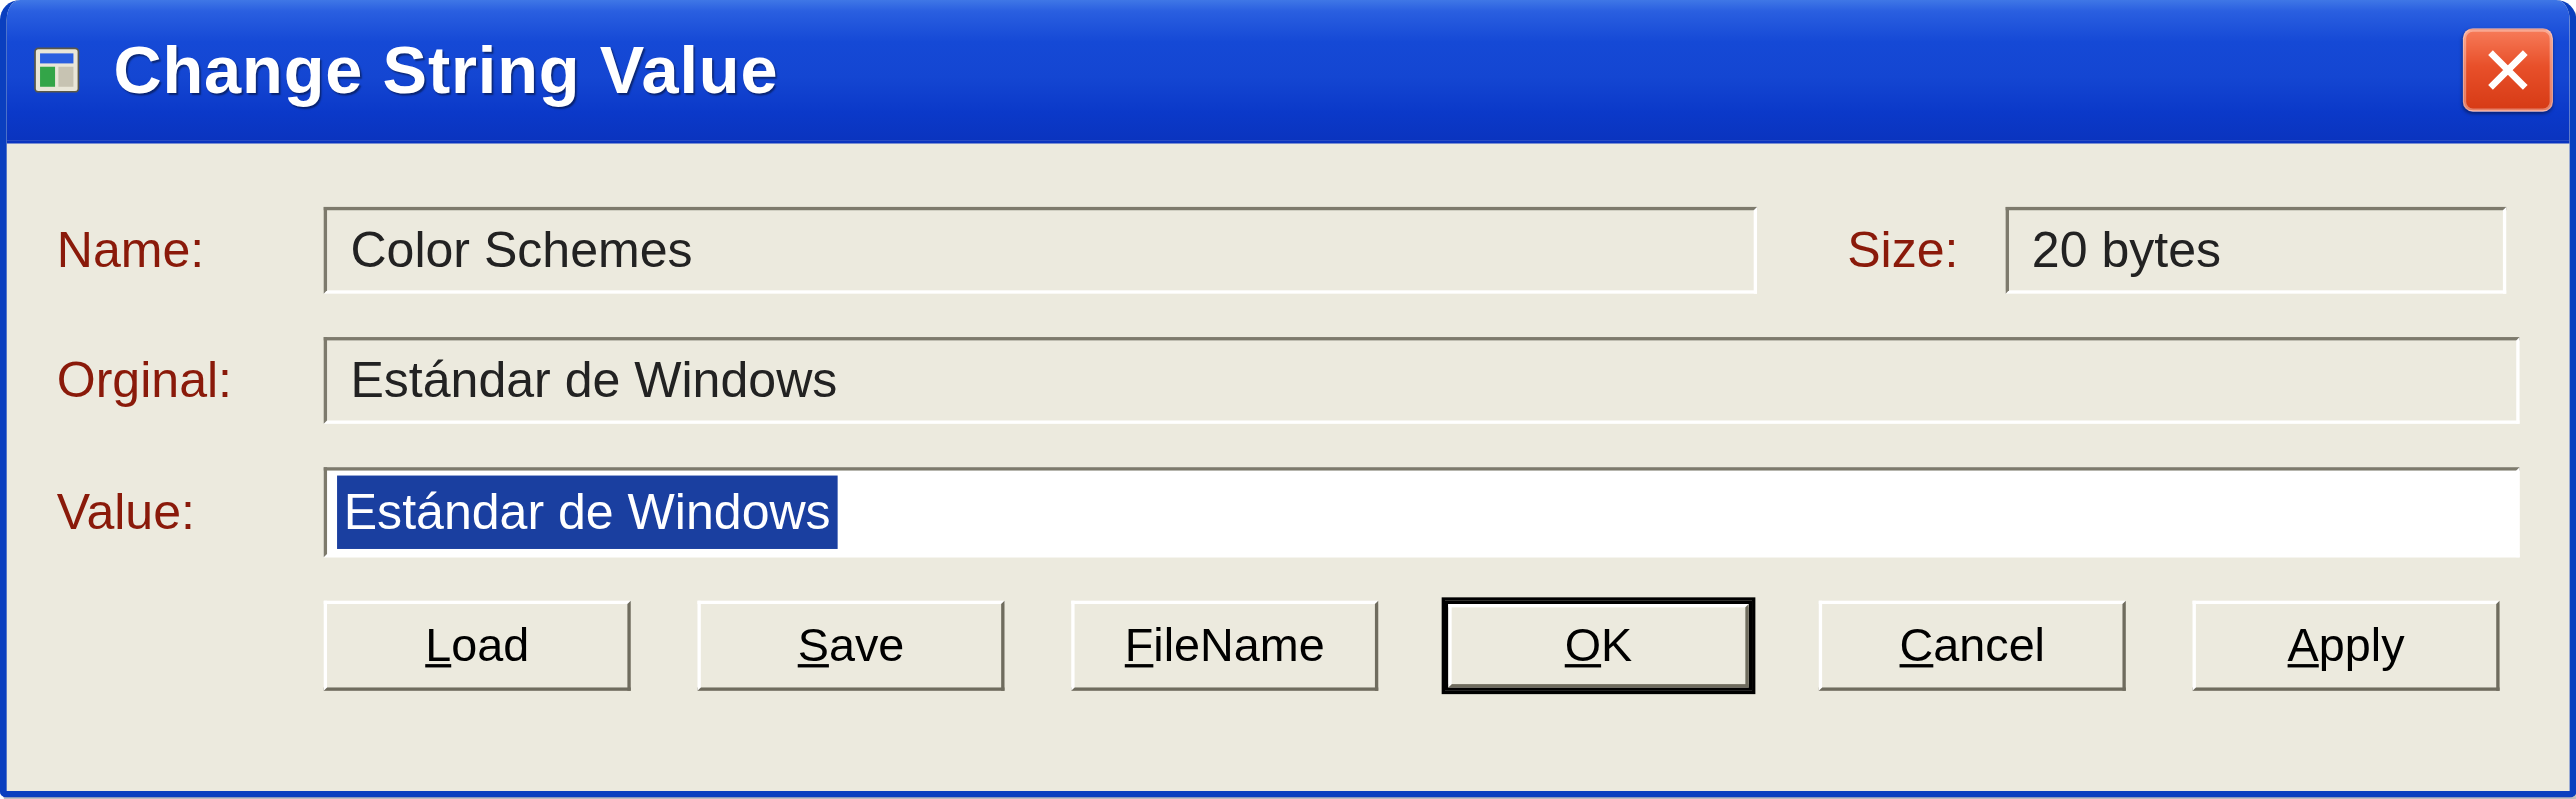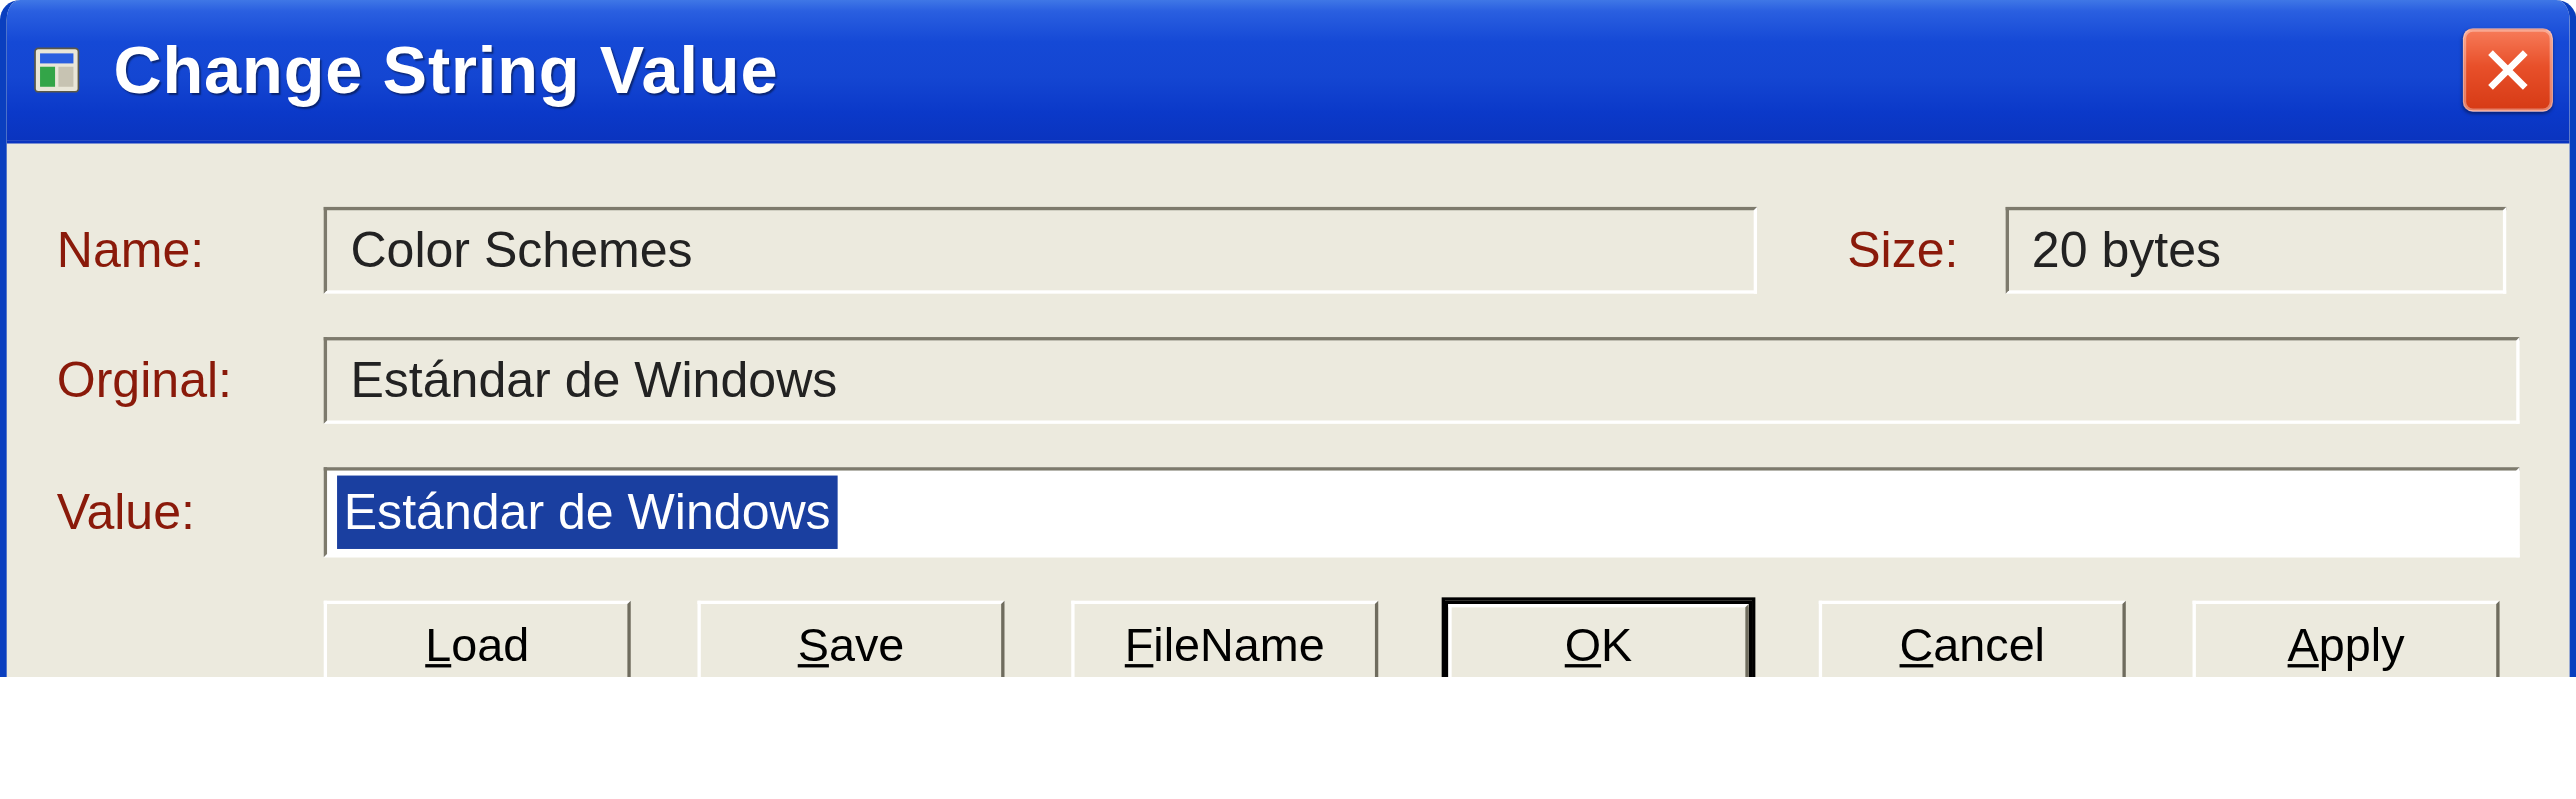--- a/index.html
+++ b/index.html
@@ -7,21 +7,21 @@
     padding: 0;
     width: 2576px;
     height: 799px;
     background: #fff;
     font-family: "Tahoma", "Segoe UI", Arial, sans-serif;
   }
 
   
   .stage-wrap {
     width: 2576px;
-    height: 677px;
+    height: 799px;
     overflow: hidden;
   }
   .stage {
     width: 1544px;
     height: 480px;
     transform-origin: 0 0;
     transform: scale(1.6686);
     position: relative;
   }
 

